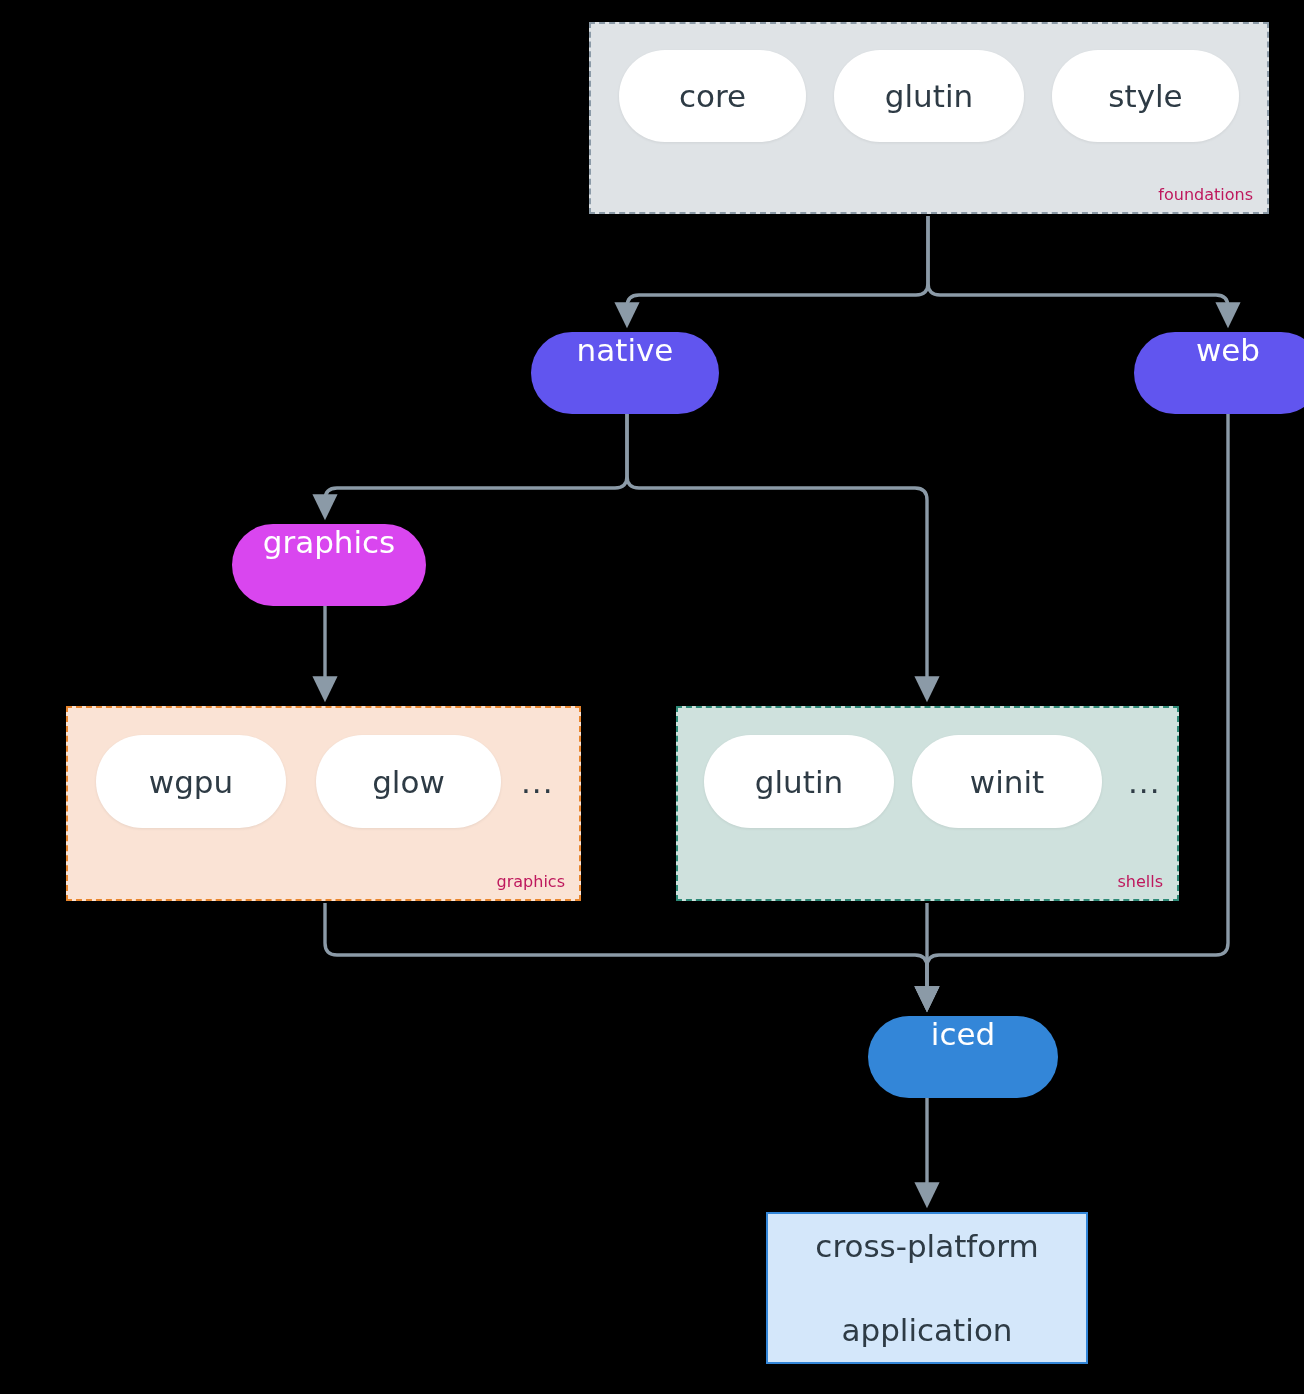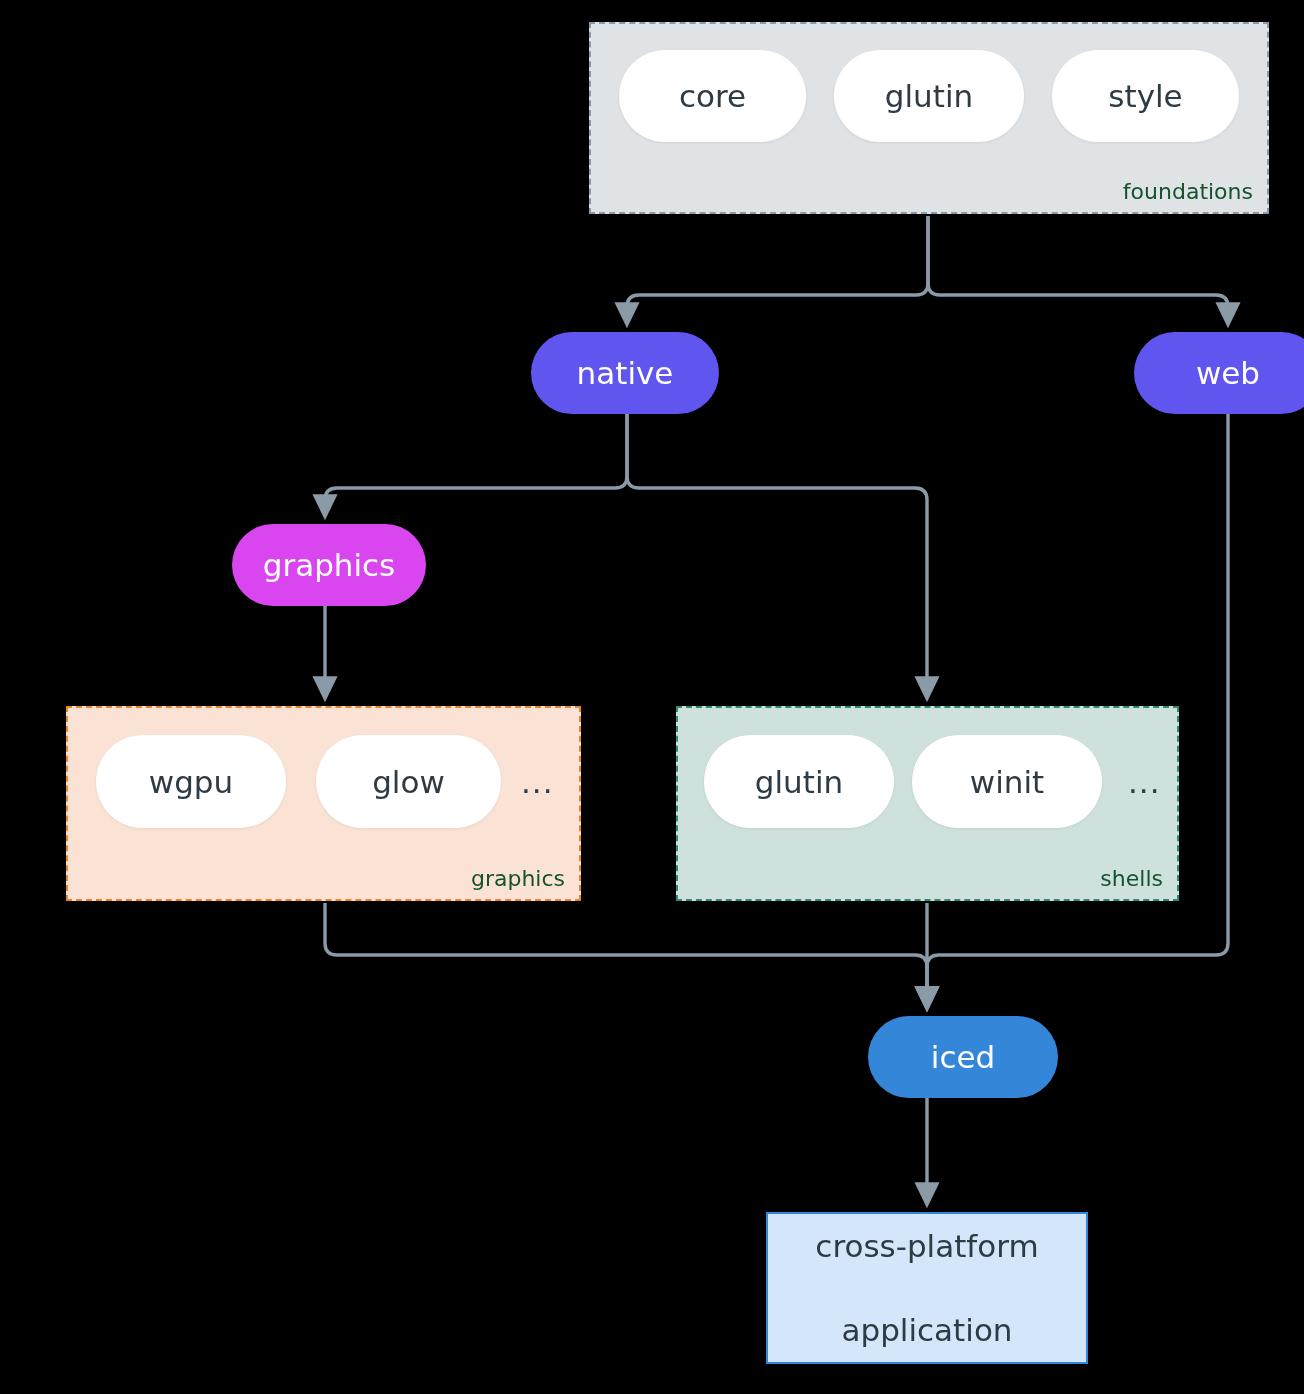--- a/index.html
+++ b/index.html
@@ -29,22 +29,22 @@
   .cluster {
     position: absolute;
     box-sizing: border-box;
     border-style: dashed;
     border-width: 2px;
   }
   .cluster-label {
     position: absolute;
     right: 14px;
     bottom: 8px;
-    font-size: 22px;
-    color: #14532d;
+    font-size: 16px;
+    color: #be185d;
     white-space: nowrap;
   }
   .cluster-items {
     position: absolute;
     left: 0;
     top: 0;
     display: flex;
     align-items: center;
   }
 
@@ -83,21 +83,20 @@
     display: flex;
     align-items: center;
   }
 
   
   .stadium {
     position: absolute;
     box-sizing: border-box;
     border-radius: 999px;
     display: flex;
-    align-items: center;
     justify-content: center;
     color: #ffffff;
     font-size: 31px;
     white-space: nowrap;
   }
   #node-native {
     left: 487px; top: 332px; width: 188px; height: 82px;
     background: #6155ef;
   }
   #node-web {

